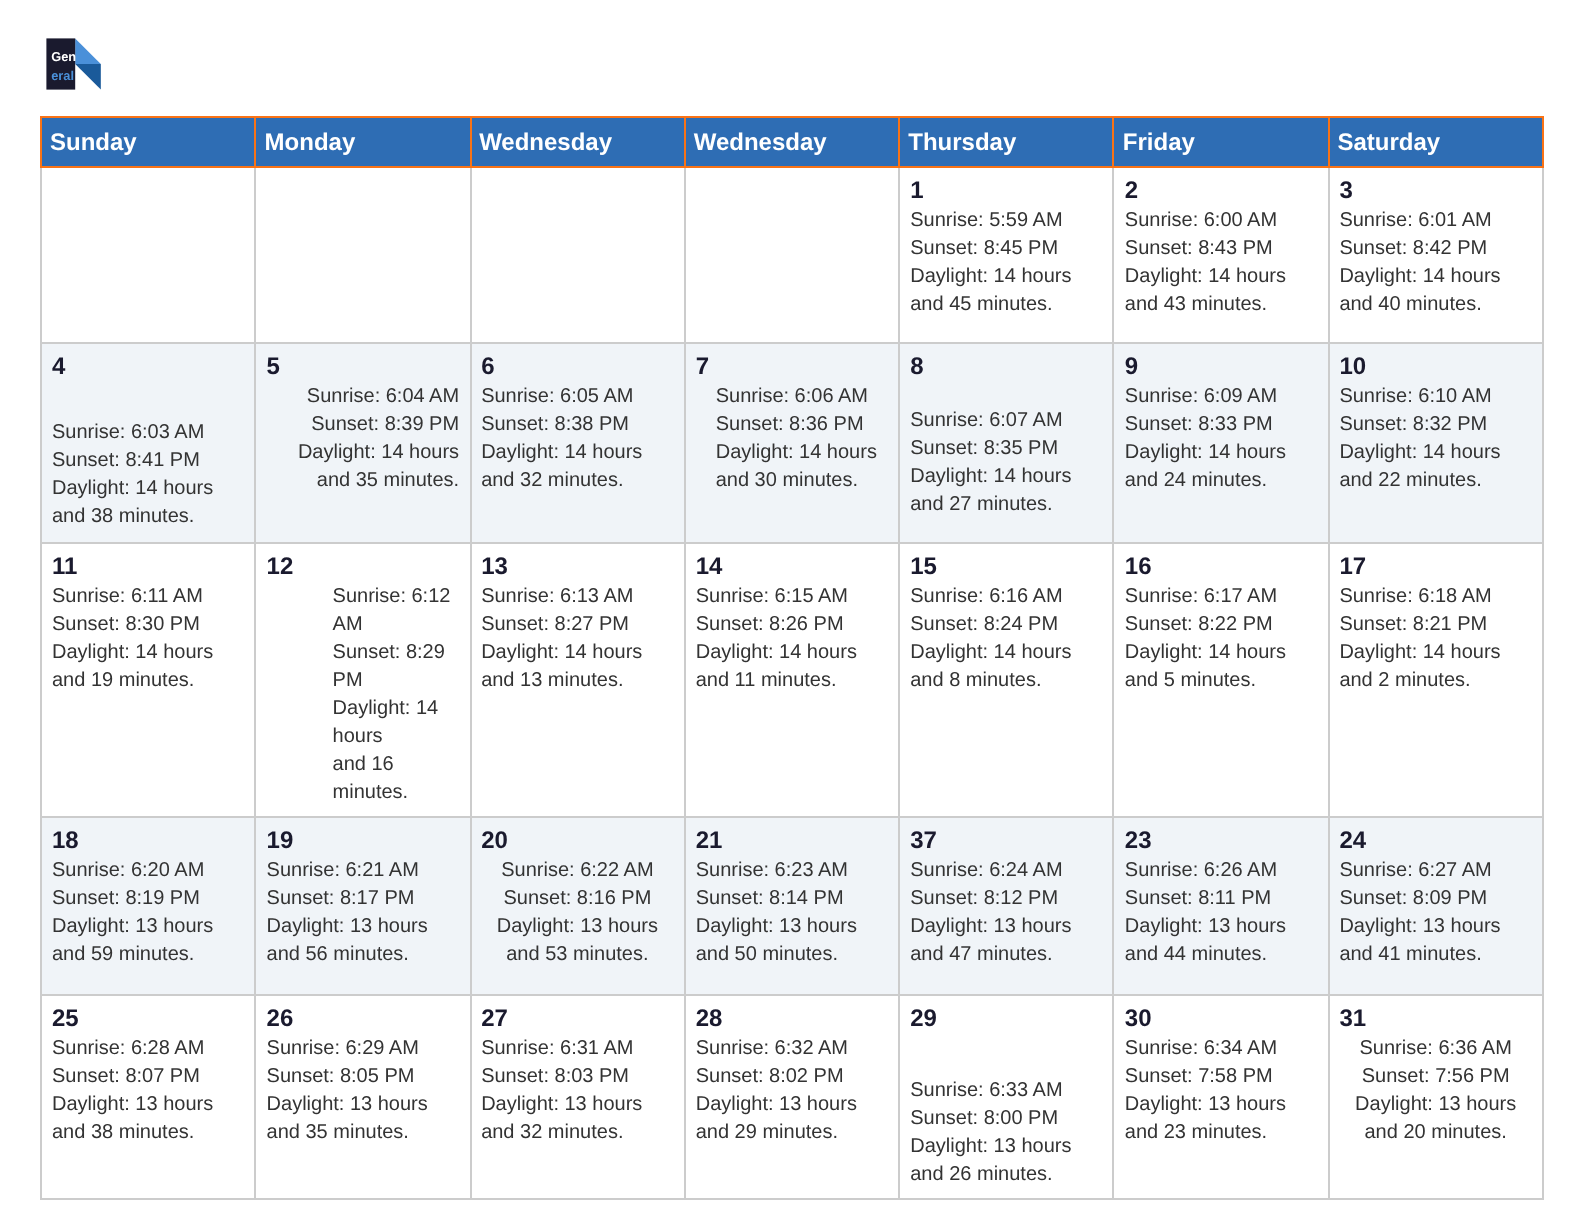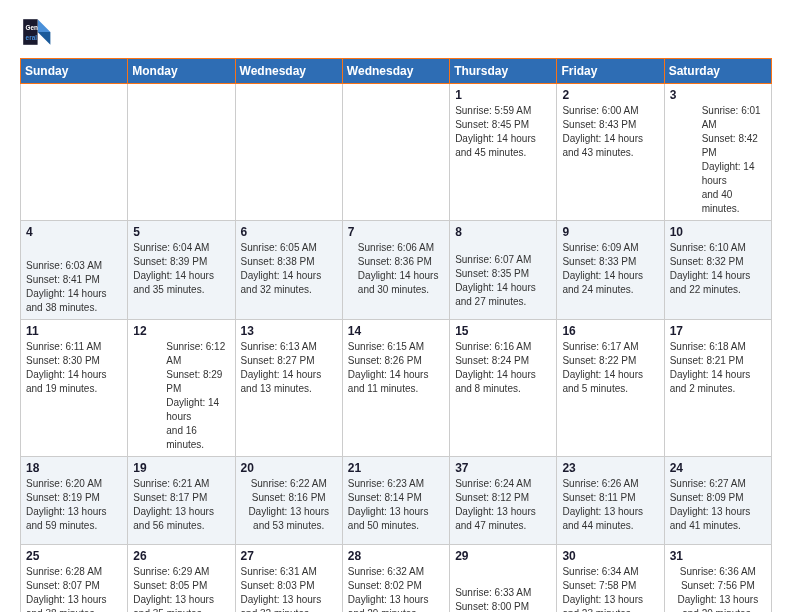--- a/index.html
+++ b/index.html
@@ -149,37 +149,37 @@
           </td>
           <td>
             <span class="day-num">2</span>
             <div class="day-info" style="white-space: pre-line;">Sunrise: 6:00 AM
 Sunset: 8:43 PM
 Daylight: 14 hours
 and 43 minutes.</div>
           </td>
           <td>
             <span class="day-num">3</span>
-            <div class="day-info" style="white-space: pre-line; margin-left: 32px;">Sunrise: 6:01 AM
+            <div class="day-info" style="white-space: pre-line;">Sunrise: 6:01 AM
 Sunset: 8:42 PM
 Daylight: 14 hours
 and 40 minutes.</div>
           </td>
         </tr>
         <tr>
           <td>
             <span class="day-num">4</span>
             <div class="day-info" style="white-space: pre-line; margin-top: 20px;">Sunrise: 6:03 AM
 Sunset: 8:41 PM
 Daylight: 14 hours
 and 38 minutes.</div>
           </td>
           <td>
             <span class="day-num">5</span>
-            <div class="day-info" style="white-space: pre-line;">Sunrise: 6:04 AM
+            <div class="day-info" style="white-space: pre-line; text-align: right;">Sunrise: 6:04 AM
 Sunset: 8:39 PM
 Daylight: 14 hours
 and 35 minutes.</div>
           </td>
           <td>
             <span class="day-num">6</span>
             <div class="day-info" style="white-space: pre-line;">Sunrise: 6:05 AM
 Sunset: 8:38 PM
 Daylight: 14 hours
 and 32 minutes.</div>

